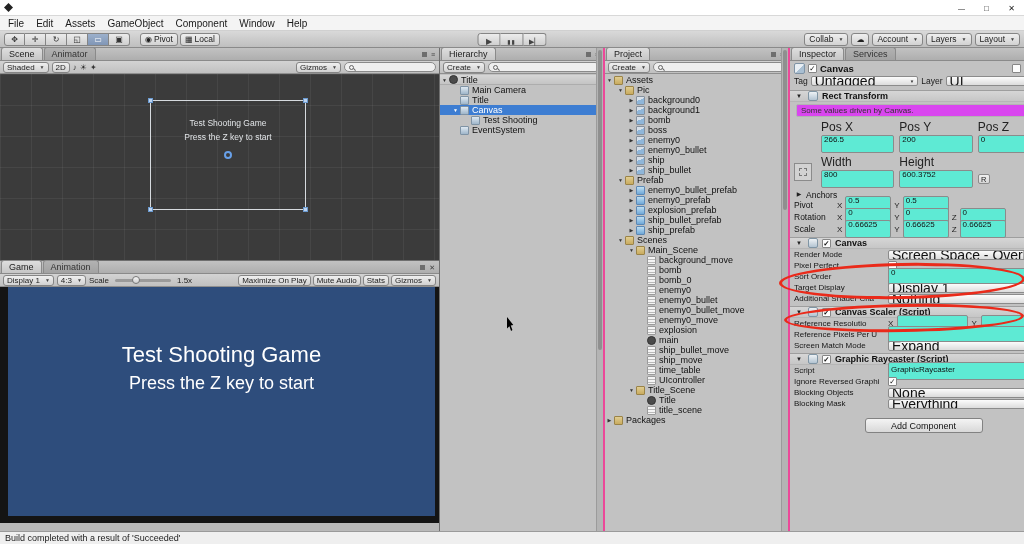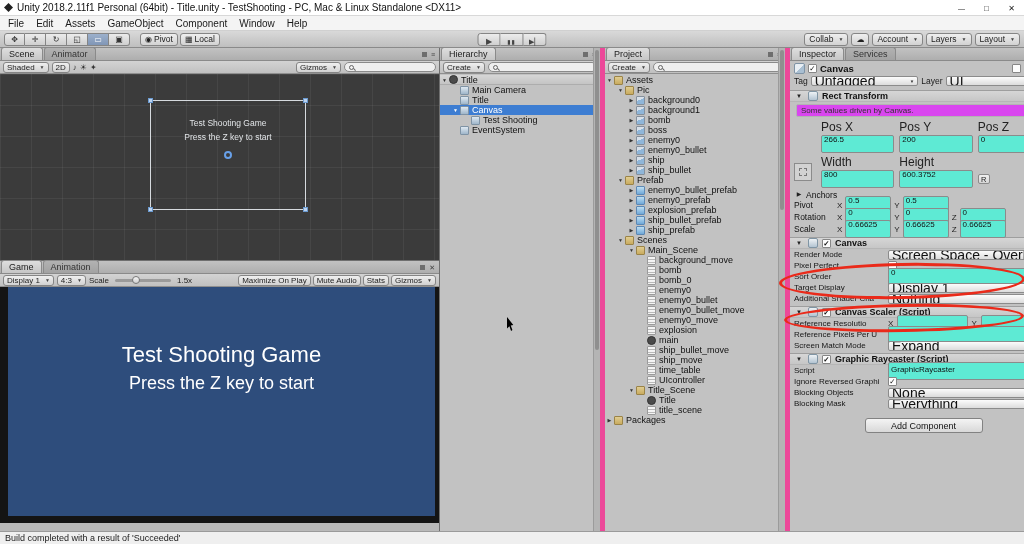--- a/index.html
+++ b/index.html
@@ -80,21 +80,21 @@
   .game-content { height: 236px; flex: none; position: relative; background: #141414; overflow: hidden; }
   .game-screen { position: absolute; left: 8px; top: 0; width: 427px; height: 229px; background: #2e4d7c; }
   .game-text { position: absolute; top: 55px; left: 0; right: 0; text-align: center; color: #fff; }
   .gl1 { font-size: 22px; }
   .gl2 { font-size: 18px; margin-top: 5px; }
   .game-bottom { flex: 1; background: #b9b9b9; }
   .slider { width: 56px; height: 3px; background: #9a9a9a; border-radius: 2px; position: relative; margin: 0 3px; }
   .slider-thumb { position: absolute; left: 30%; top: -3px; width: 8px; height: 8px; background: linear-gradient(#f5f5f5, #cfcfcf); border: 1px solid #777; border-radius: 50%; }
 
   
-  .panel { display: flex; flex-direction: column; background: #c2c2c2; border-right: 5px solid #ec4899; position: relative; }
+  .panel { display: flex; flex-direction: column; background: #c2c2c2; border-right: 2px solid #ec4899; position: relative; }
   .hierarchy { width: 165px; flex: none; }
   .project { width: 185px; flex: none; }
   .inspector { flex: 1; border-right: none; }
 
   .tree { flex: 1; overflow: hidden; padding-top: 1px; position: relative; font-size: 9px; }
   .tree-row { height: 10px; display: flex; align-items: center; white-space: nowrap; padding-right: 8px; }
   .tpad { flex: none; height: 1px; }
   .arw { width: 9px; flex: none; font-size: 5px; color: #333; text-align: center; }
   .arw.dark { color: #222; font-size: 6px; width: 10px; flex: none; text-align: center; }
   .tlabel { overflow: hidden; }
@@ -162,21 +162,20 @@
   .cursor { position: absolute; left: 507px; top: 317px; width: 9px; height: 14px; z-index: 60; background: #000;
     clip-path: polygon(0 0, 0 82%, 27% 66%, 45% 100%, 60% 93%, 42% 60%, 70% 57%); }
 </style>
 </head>
 <body>
 
 <div class="window">
 
   <div class="titlebar">
     <span class="unity-logo"></span>
-    <span class="wtitle">Unity 2018.2.11f1 Personal (64bit) - Title.unity - TestShooting - PC, Mac &amp; Linux Standalone &lt;DX11&gt;</span>
     <div class="wcontrols">
       <span class="wbtn">
           <span class="ico-min"></span>
         </span>
       <span class="wbtn">
           <span class="ico-max"></span>
         </span>
       <span class="wbtn">
           <span class="ico-close"></span>
         </span>

